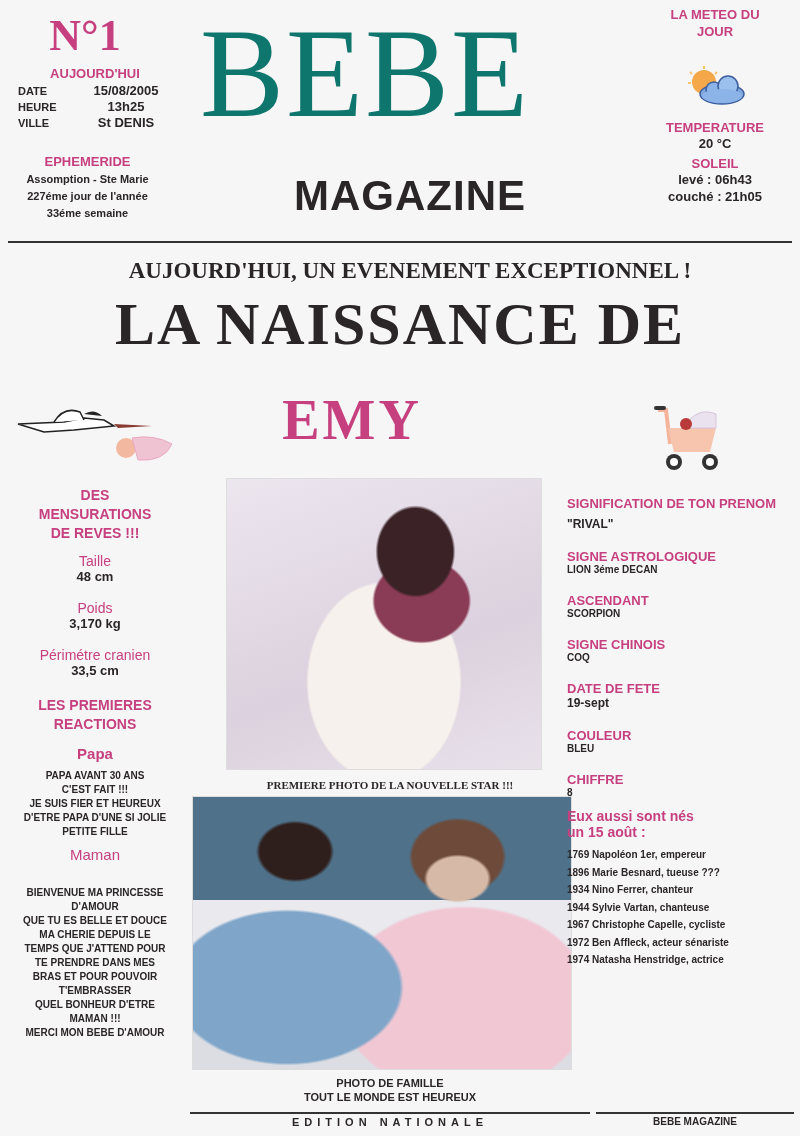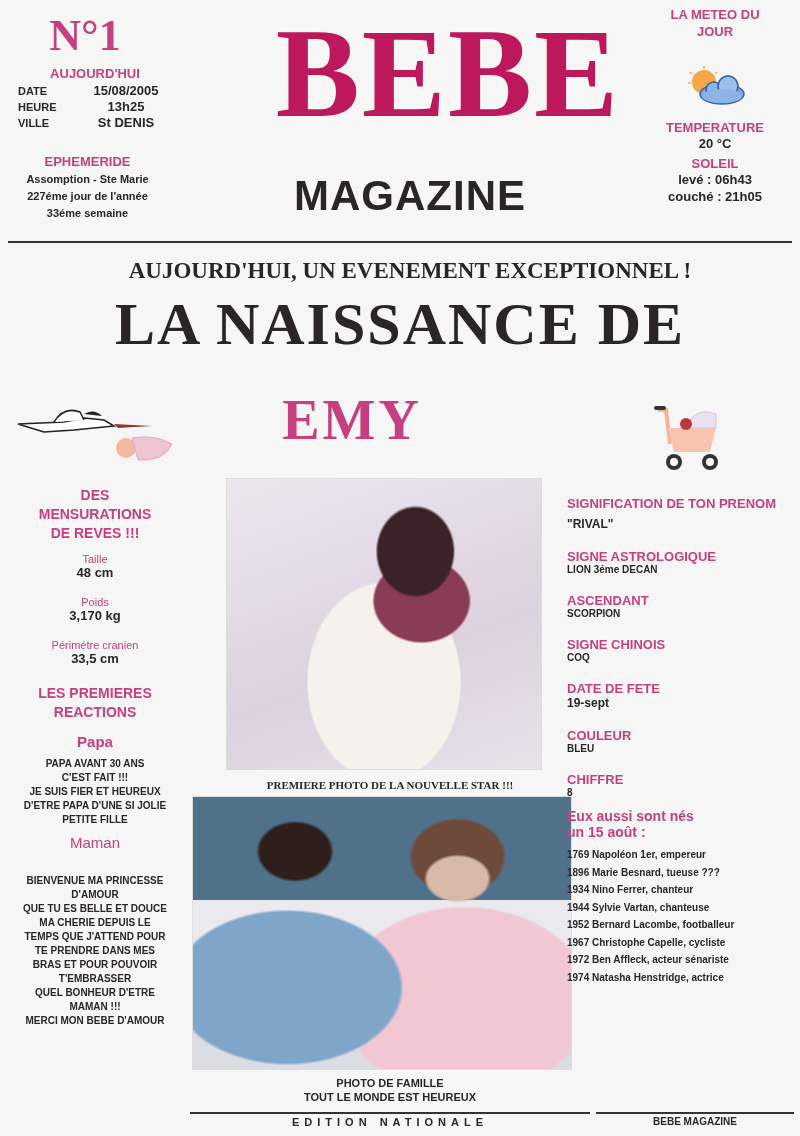--- a/index.html
+++ b/index.html
@@ -11,41 +11,41 @@
   .issue { left: 20px; top: 10px; width: 130px; font-family: "Liberation Serif", serif; font-size: 44px; font-weight: bold; color: #c6407f; text-align: center; }
   .today-block { left: 10px; top: 66px; width: 170px; font-size: 12px; }
   .today-title { font-size: 13px; font-weight: bold; color: #c6407f; text-align: center; margin-bottom: 2px; }
   .info-row { display: flex; font-size: 12px; font-weight: bold; line-height: 16px; }
   .info-row .k { width: 62px; padding-left: 8px; font-size: 11px; }
   .info-row .v { flex: 1; text-align: center; font-size: 13px; }
   .ephem { left: 5px; top: 154px; width: 165px; text-align: center; }
   .ephem .t { font-size: 13px; font-weight: bold; color: #c6407f; margin-bottom: 2px; }
   .ephem .l { font-size: 11px; font-weight: bold; line-height: 17px; }
 
-  .brand { left: 200px; top: 14px; width: 420px; text-align: right; font-family: "Liberation Serif", serif; font-size: 126px; font-weight: bold; line-height: 120px; color: #be185d; letter-spacing: 2px; }
+  .brand { left: 200px; top: 14px; width: 420px; text-align: left; font-family: "Liberation Serif", serif; font-size: 126px; font-weight: normal; line-height: 120px; color: #0f766e; letter-spacing: 2px; }
   .subbrand { left: 200px; top: 172px; width: 420px; text-align: center; font-family: Liberation Sans, sans-serif; font-size: 42px; font-weight: bold; color: #2a2526; letter-spacing: 1px; }
 
   .meteo { left: 640px; top: 6px; width: 150px; text-align: center; }
   .meteo .t { font-size: 13px; font-weight: bold; color: #c6407f; line-height: 17px; }
   .weather-icon { width: 70px; height: 40px; margin: 26px auto 14px; position: relative; }
   .meteo .sub { font-size: 13px; font-weight: bold; color: #c6407f; margin-top: 4px; }
   .meteo .v { font-size: 13px; font-weight: bold; line-height: 17px; }
 
   .rule { left: 8px; height: 2px; background: #333; }
 
   
   .kicker { left: 10px; top: 258px; width: 800px; text-align: center; font-family: "Liberation Serif", serif; font-size: 23px; font-weight: bold; color: #2a2526; }
   .headline { left: 0; top: 290px; width: 800px; text-align: center; font-family: "Liberation Serif", serif; font-size: 60px; font-weight: bold; color: #2a2526; letter-spacing: 2px; }
   .name { left: 0; top: 372px; width: 704px; text-align: center; font-family: "Liberation Serif", serif; font-size: 56px; font-weight: bold; color: #c6407f; line-height: 96px; letter-spacing: 3px; }
 
   
   .col-left { left: 5px; top: 486px; width: 180px; text-align: center; }
   .col-right { left: 567px; top: 494px; width: 210px; text-align: left; }
   .sec-title { font-size: 14px; font-weight: bold; color: #c6407f; line-height: 19px; }
-  .sub-label { font-size: 11px; color: #c6407f; margin-top: 10px; }
+  .sub-label { font-size: 14px; color: #c6407f; margin-top: 10px; }
   .sub-value { font-size: 13px; font-weight: bold; }
   .msg { font-size: 10px; font-weight: bold; line-height: 14px; }
   .kv-title { font-size: 13px; font-weight: bold; color: #c6407f; }
   .kv-val { font-size: 10px; font-weight: bold; margin-bottom: 18px; }
   .list-line { font-size: 10px; font-weight: bold; line-height: 17.5px; }
 
   
   .photo { border: 1px solid #ddd; overflow: hidden; }
   .photo1 { left: 226px; top: 478px; width: 316px; height: 292px; background: radial-gradient(ellipse at 60% 25%, #3a2226 0 14%, transparent 15%), radial-gradient(ellipse at 62% 42%, #8a3b55 0 17%, transparent 18%), radial-gradient(ellipse at 50% 70%, #f6f1ec 0 34%, transparent 35%), linear-gradient(160deg, #ece6ef, #dcd1de 60%, #e8e1ea); }
   .photo2 { left: 192px; top: 796px; width: 380px; height: 274px; background:
@@ -209,21 +209,20 @@
   <div class="kv-val">BLEU</div>
   <div class="kv-title">CHIFFRE</div>
   <div class="kv-val" style="margin-bottom:10px;">8</div>
 
   <div class="kv-title" style="font-size:14px;">Eux aussi sont nés</div>
   <div class="kv-title" style="font-size:14px; margin-bottom:6px;">un 15 août :</div>
   <div class="list-line">1769 Napoléon 1er, empereur</div>
   <div class="list-line">1896 Marie Besnard, tueuse ???</div>
   <div class="list-line">1934 Nino Ferrer, chanteur</div>
   <div class="list-line">1944 Sylvie Vartan, chanteuse</div>
-  <div class="list-line">1952 Bernard Lacombe, footballeur</div>
   <div class="list-line">1967 Christophe Capelle, cycliste</div>
   <div class="list-line">1972 Ben Affleck, acteur sénariste</div>
   <div class="list-line">1974 Natasha Henstridge, actrice</div>
 </div>
 
 <div class="abs rule" style="top:1112px; left:190px; width:400px; height:1.5px;"></div>
 <div class="abs rule" style="top:1112px; left:596px; width:198px; height:1.5px;"></div>
 <div class="abs footer-l">EDITION NATIONALE</div>
 <div class="abs footer-r">BEBE MAGAZINE</div>
 

